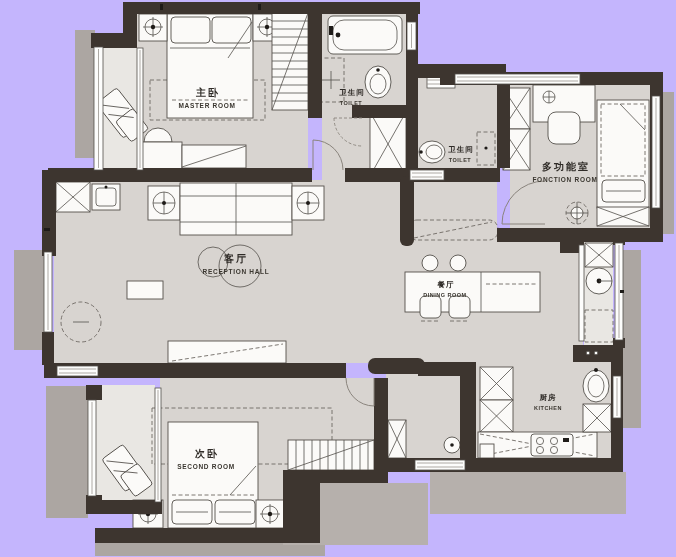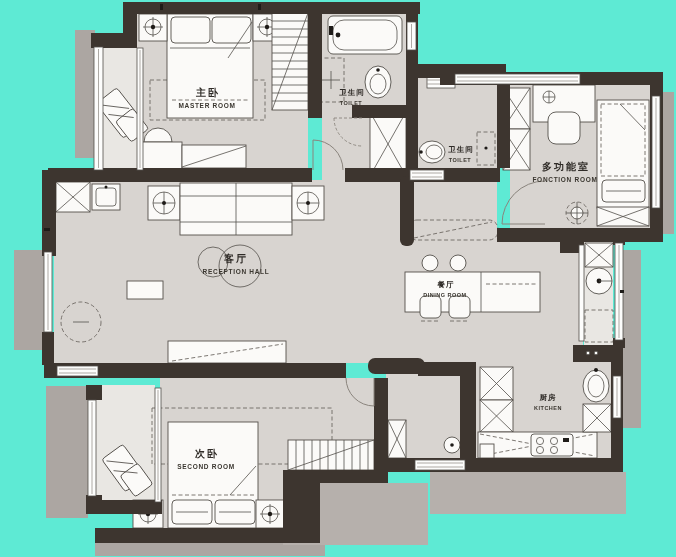--- a/index.html
+++ b/index.html
@@ -1,16 +1,16 @@
 <!DOCTYPE html>
 <html><head>
 <meta charset="utf-8">
 <style>
   html,body{margin:0;padding:0;background:#ffffff;}
-  .stage{position:relative;width:676px;height:557px;background:#5eead4;overflow:hidden;}
+  .stage{position:relative;width:676px;height:557px;background:#c4b5fd;overflow:hidden;}
   svg{display:block;}
   .wall{fill:#3d352f;}
   .floor{fill:#d8d4d0;}
   .floor2{fill:#e9e7e3;}
   .shadow{fill:#aca6a2;}
   .shadow2{fill:#b6b0ac;}
   .furn{fill:#fbfaf8;stroke:#54504b;stroke-width:0.9;}
   .furnline{fill:none;stroke:#54504b;stroke-width:0.8;}
   .dash{fill:none;stroke:#6e6963;stroke-width:0.9;stroke-dasharray:4 2.5;}
   .win{fill:#fdfdfc;stroke:#54504b;stroke-width:0.8;}

